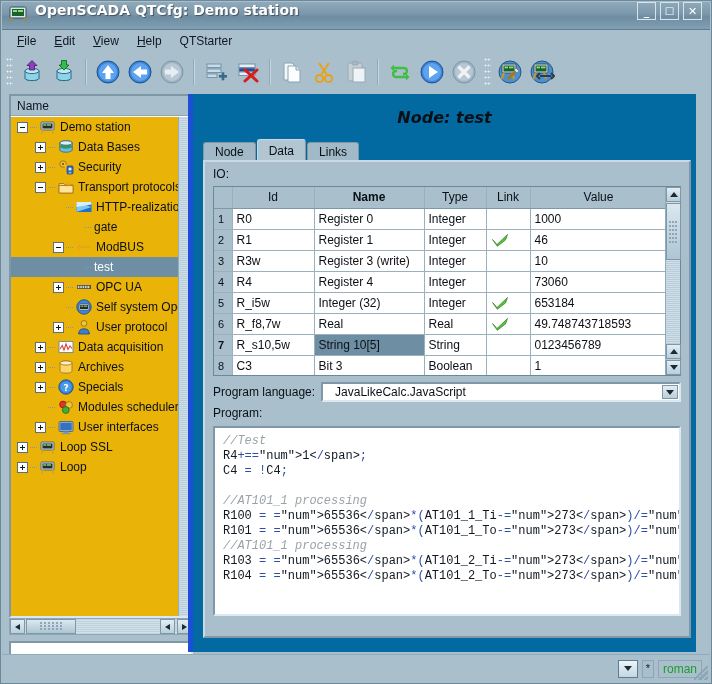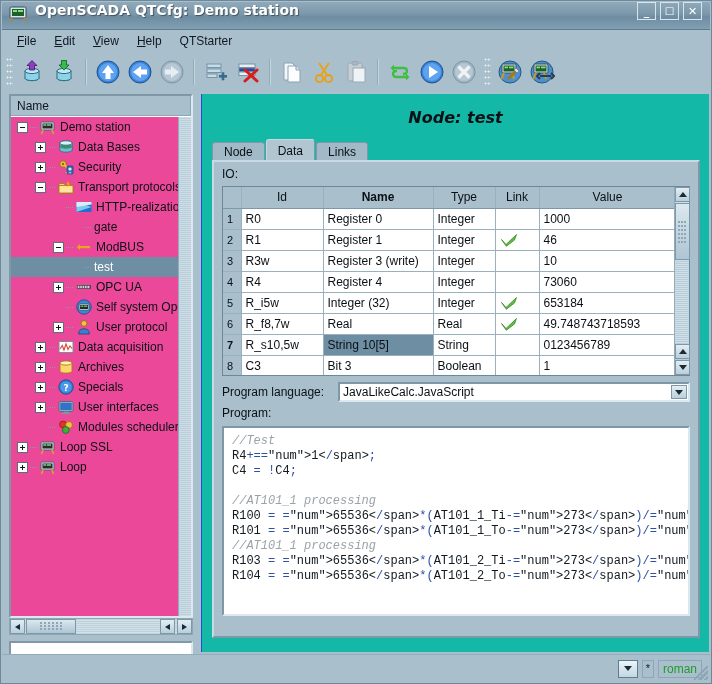--- a/index.html
+++ b/index.html
@@ -94,21 +94,21 @@
   .tree-header{
     height:20px;background:#a9bfcc;
     border-bottom:1px solid #8ea7b6;
     border-right:1px solid #8ea7b6;
     display:flex;align-items:center;padding-left:6px;
     color:#10181f;font-size:12px;
     box-sizing:border-box;
   }
   .tree-body{
     position:absolute;left:0;top:21px;right:13px;bottom:0;
-    background:#ec4899;overflow:hidden;
+    background:#eab308;overflow:hidden;
   }
   .tnode{
     height:20px;display:flex;align-items:center;
     font-size:12px;color:#0a1016;white-space:nowrap;
     position:relative;
   }
   .tnode.sel{background:#6e8ea3;color:#ffffff;}
   .tnode .ind{flex:0 0 auto;height:20px;}
   .texp{
     width:11px;height:11px;flex:0 0 auto;margin-right:2px;
@@ -171,23 +171,23 @@
   .arrow-d{width:0;height:0;border-left:4px solid transparent;border-right:4px solid transparent;border-top:5px solid #1b2a33;}
   .left-field{
     position:absolute;left:0;top:547px;width:184px;height:24px;
     background:#ffffff;
     border:2px solid;
     border-color:#7e98a8 #dce8ef #dce8ef #7e98a8;
     box-sizing:border-box;
   }
   
   .rightpanel{
-    position:absolute;left:200px;top:93px;width:508px;height:558px;
-    background:#14b8a6;
-    border-left:1px solid #1d4ed8;
+    position:absolute;left:187px;top:93px;width:508px;height:558px;
+    background:#0369a1;
+    border-left:5px solid #1d4ed8;
     box-sizing:border-box;
   }
   .node-title{
     text-align:center;font-size:16px;font-weight:bold;font-style:italic;
     color:#0a1016;margin-top:14px;
     font-family:"DejaVu Sans",sans-serif;
   }
   .tabstrip{
     position:absolute;left:10px;top:45px;width:488px;height:22px;
     display:flex;align-items:flex-end;
@@ -265,28 +265,28 @@
     display:flex;align-items:center;justify-content:center;
   }
   .vsb-grip{
     width:9px;height:22px;
     background-image:radial-gradient(circle at 1px 1px,#8ea7b6 .8px,transparent 1px);
     background-size:3px 4px;
   }
   
   .pl-row{
     position:absolute;left:8px;top:220px;width:468px;height:20px;
-    display:flex;align-items:center;gap:8px;
+    display:flex;align-items:center;
   }
   .pl-label{font-size:12px;color:#0a1016;margin-right:6px;white-space:nowrap;}
   .combo{
     flex:1 1 auto;height:20px;background:#ffffff;
     border:2px solid;border-color:#7e98a8 #dce8ef #dce8ef #7e98a8;
     box-sizing:border-box;display:flex;align-items:center;
-    position:relative;padding-left:3px;font-size:12px;color:#0a1016;
+    position:relative;padding-left:12px;font-size:12px;color:#0a1016;
   }
   .combo-arrow{
     position:absolute;right:1px;top:1px;width:16px;height:14px;
     background:linear-gradient(to bottom,#e3eef4,#b9cfdb);
     border:1px solid #7e98a8;box-sizing:border-box;
     display:flex;align-items:center;justify-content:center;
   }
   .prog-label{position:absolute;left:8px;top:244px;font-size:12px;color:#0a1016;}
   .code{
     position:absolute;left:8px;top:264px;width:468px;height:190px;
@@ -684,44 +684,44 @@
               <svg width="16" height="16" viewBox="0 0 16 16">
                 <circle cx="8" cy="8" r="7.2" fill="#2f7fd8" stroke="#1a4f8f" stroke-width=".9"></circle>
                 <circle cx="8" cy="8" r="5.6" fill="#4a98e8"></circle>
                 <text x="8" y="12" font-size="9" font-family="DejaVu Sans" font-weight="bold" fill="#ffffff" text-anchor="middle">?</text>
               </svg>
             </span>
             <span class="tlabel">Specials</span>
           </div>
           <div class="tnode">
             <span class="ind" style="width: 24px;"></span>
+            <span class="ind" style="width: 13px;"></span>
+            <span class="tdots"></span>
+            <span class="tico">
+              <svg width="16" height="16" viewBox="0 0 16 16">
+                <circle cx="5" cy="5.5" r="3.4" fill="#e0342a" stroke="#8a140f" stroke-width=".7"></circle>
+                <circle cx="11" cy="6" r="3.4" fill="#f2c33c" stroke="#8a6a10" stroke-width=".7"></circle>
+                <circle cx="7.8" cy="11" r="3.4" fill="#3fae3a" stroke="#1c5e18" stroke-width=".7"></circle>
+              </svg>
+            </span>
+            <span class="tlabel">Modules scheduler</span>
+          </div>
+          <div class="tnode">
+            <span class="ind" style="width: 24px;"></span>
             <span class="texp plus"></span>
             <span class="tdots"></span>
             <span class="tico">
               <svg width="16" height="16" viewBox="0 0 16 16">
                 <rect x="1" y="2.5" width="14" height="10" rx="1" fill="#9fb3c0" stroke="#4e6878" stroke-width=".9"></rect>
                 <rect x="2.3" y="3.8" width="11.4" height="7.4" fill="#2f72c8"></rect>
                 <rect x="5.5" y="12.5" width="5" height="2" fill="#7e93a3"></rect>
                 <rect x="3.5" y="14" width="9" height="1.2" fill="#7e93a3"></rect>
               </svg>
             </span>
             <span class="tlabel">User interfaces</span>
-          </div>
-          <div class="tnode">
-            <span class="ind" style="width: 24px;"></span>
-            <span class="ind" style="width: 13px;"></span>
-            <span class="tdots"></span>
-            <span class="tico">
-              <svg width="16" height="16" viewBox="0 0 16 16">
-                <circle cx="5" cy="5.5" r="3.4" fill="#e0342a" stroke="#8a140f" stroke-width=".7"></circle>
-                <circle cx="11" cy="6" r="3.4" fill="#f2c33c" stroke="#8a6a10" stroke-width=".7"></circle>
-                <circle cx="7.8" cy="11" r="3.4" fill="#3fae3a" stroke="#1c5e18" stroke-width=".7"></circle>
-              </svg>
-            </span>
-            <span class="tlabel">Modules scheduler</span>
           </div>
           <div class="tnode">
             <span class="ind" style="width: 6px;"></span>
             <span class="texp plus"></span>
             <span class="tdots"></span>
             <span class="tico">
               <svg width="16" height="16" viewBox="0 0 16 16">
                 <rect x="1" y="3" width="13" height="8" rx="1" fill="#cfdbe2" stroke="#48606e" stroke-width=".9"></rect>
                 <rect x="2.5" y="4.5" width="10" height="5" fill="#2a2a2a"></rect>
                 <rect x="3.3" y="5.3" width="3" height="1.4" fill="#7ee08a"></rect>

